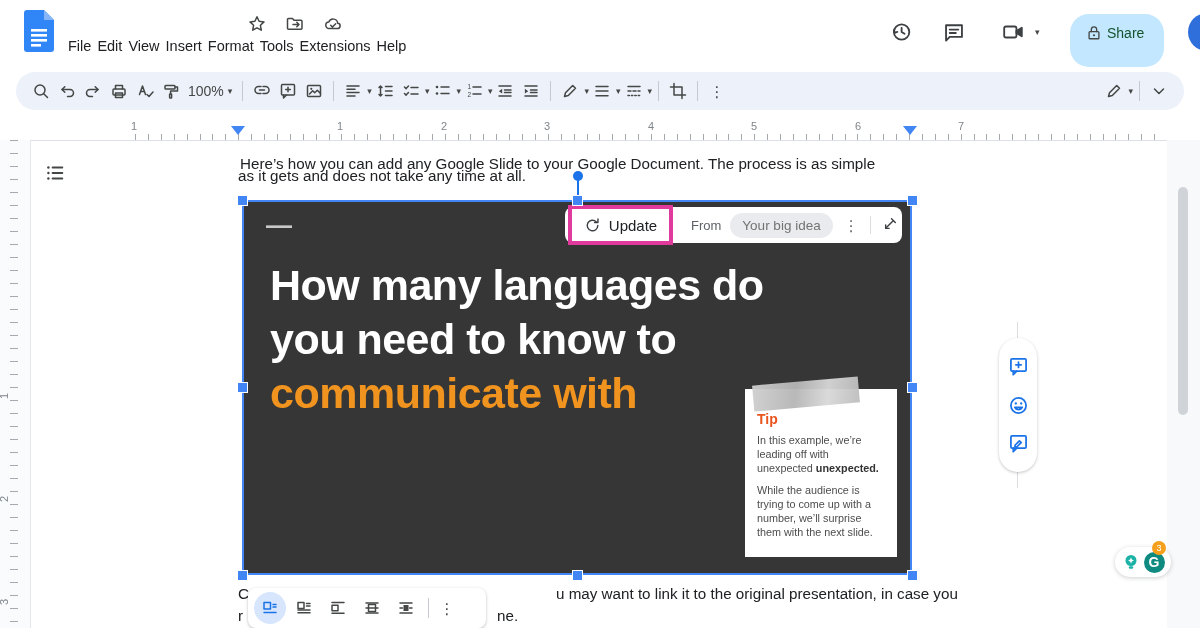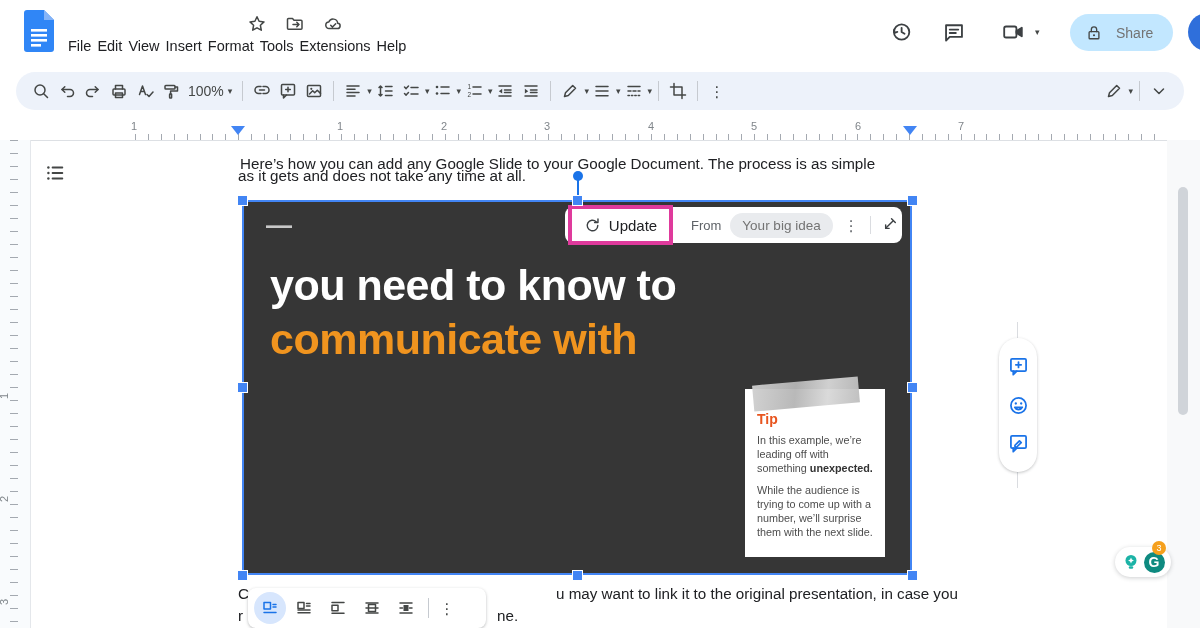--- a/index.html
+++ b/index.html
@@ -16,21 +16,21 @@
   .caret{font-size:9px;color:#444746;line-height:1;margin-left:1px;}
   
   #topbar{left:0;top:0;width:1200px;height:64px;background:#fff;}
   #docs-logo{left:24px;top:10px;width:30px;height:42px;}
   #doc-title{left:66px;top:11px;font-size:18px;color:#1f1f1f;}
   .title-ic{top:13px;width:22px;height:22px;display:flex;align-items:center;justify-content:center;}
   #menubar{left:68px;top:38px;display:flex;gap:6px;font-size:14.5px;color:#202124;}
   #menubar span{cursor:default;}
   .topic{top:20px;width:24px;height:24px;display:flex;align-items:center;justify-content:center;}
   #share-btn{left:1070px;top:14px;height:37px;border-radius:19px;background:#C2E7FF;display:flex;
-             align-items:center;gap:14px;padding:0 20px 0 16px;color:#737373;font-size:14px;font-weight:500;}
+             align-items:center;gap:5px;padding:0 20px 16px 16px;color:#14532d;font-size:14px;font-weight:500;}
   #avatar{left:1188px;top:13px;width:38px;height:38px;border-radius:50%;background:#2f6fdb;}
   
   #toolbar{left:16px;top:72px;width:1168px;height:38px;background:#EDF2FA;border-radius:19px;
            display:flex;align-items:center;padding:0 12px;box-sizing:border-box;}
   .tbtn{height:27px;min-width:26px;display:flex;align-items:center;justify-content:center;border-radius:4px;}
   .tsep{width:1px;height:20px;background:#c6cad0;margin:0 6px;}
   #zoom-ctl{display:flex;align-items:center;gap:3px;font-size:14px;color:#444746;padding:0 4px;}
   .dots{font-size:15px;color:#444746;line-height:1;}
   .spacer{flex:1;}
   
@@ -66,21 +66,21 @@
   #update-pill{left:565px;top:207px;width:337px;height:36px;background:#fff;border-radius:8px;z-index:3;
                display:flex;align-items:center;gap:9px;padding-left:126px;box-sizing:border-box;}
   #from-label{font-size:13px;color:#5f6368;}
   #source-chip{background:#e9ebee;border-radius:13px;height:25px;display:flex;align-items:center;
                padding:0 12px;font-size:13.5px;color:#737373;}
   #pill-div{width:1px;height:18px;background:#dadce0;}
   #pink-box{left:568px;top:205px;width:105px;height:40px;border:4px solid #DF3A9C;background:#fff;
             box-sizing:border-box;z-index:4;display:flex;align-items:center;justify-content:center;gap:8px;}
   #pink-box span{font-size:15px;font-weight:500;color:#202124;}
   
-  #tip-card{left:745px;top:389px;width:140px;height:168px;background:#fff;z-index:2;box-sizing:border-box;
+  #tip-card{left:745px;top:389px;width:152px;height:168px;background:#fff;z-index:2;box-sizing:border-box;
             padding:16px 12px 0 12px;}
   #tape{left:753px;top:381px;width:106px;height:26px;z-index:3;transform:rotate(-5deg);
         background:linear-gradient(100deg,#cfcfcf,#b5b5b5 40%,#d8d8d8 70%,#bdbdbd);opacity:.95;}
   #tip-head{color:#E8551F;font-size:14px;font-weight:700;margin:6px 0 7px 0;}
   .tip-p{font-size:10.8px;line-height:13.8px;color:#4d4d4d;margin:0 0 9px 0;}
   .tip-p b{color:#333;}
   
   .handle{position:absolute;width:9px;height:9px;background:#4285F4;box-shadow:0 0 0 1px #fff;z-index:5;}
   #rot-line{left:577px;top:180px;width:2px;height:18px;background:#1a73e8;z-index:5;}
   #rot-dot{left:573px;top:171px;width:10px;height:10px;border-radius:50%;background:#1a73e8;z-index:5;}
@@ -370,20 +370,21 @@
 <div id="para1" class="abs para">Here’s how you can add any Google Slide to your Google Document. The process is as simple</div>
 <div id="para2" class="abs para">as it gets and does not take any time at all.</div>
 <div id="frag1a" class="abs para">C</div>
 <div id="frag1b" class="abs para">u may want to link it to the original presentation, in case you</div>
 <div id="frag2a" class="abs para">r</div>
 <div id="frag2b" class="abs para">ne.</div>
 
 <div id="slide" class="abs"></div>
 <span id="slide-dash" class="abs">—</span>
 <div id="slide-title" class="abs">
+  <div class="w">How many languages do</div>
   <div class="w">you need to know to</div>
   <div class="o">communicate with</div>
 </div>
 
 <div id="update-pill" class="abs">
   <span id="from-label">From</span>
   <span id="source-chip">Your big idea</span>
   <span class="dots" style="color:#5f6368;padding:0 2px;">⋮</span>
   <div id="pill-div"></div>
   <span style="padding-right:2px;">
@@ -398,21 +399,21 @@
   <svg class="ic dark" viewBox="0 0 18 18" style="width:17px;height:17px;">
       <path d="M14.6 9a5.6 5.6 0 1 1-1.7-4"></path>
       <path d="M14.8 2.2V5.8h-3.6"></path>
     </svg>
   <span>Update</span>
 </div>
 
 <div id="tape" class="abs"></div>
 <div id="tip-card" class="abs">
   <div id="tip-head">Tip</div>
-  <p class="tip-p"><span>In this example, we’re leading off with something </span><b>unexpected.</b></p>
+  <p class="tip-p"><span>In this example, we’re leading off with unexpected </span><b>unexpected.</b></p>
   <p class="tip-p">While the audience is trying to come up with a number, we’ll surprise them with the next slide.</p>
 </div>
 
 <div id="rot-line" class="abs"></div>
 <div id="rot-dot" class="abs"></div>
 <div class="handle" style="left:238px;top:196px;"></div>
 <div class="handle" style="left:573px;top:196px;"></div>
 <div class="handle" style="left:908px;top:196px;"></div>
 <div class="handle" style="left:238px;top:383px;"></div>
 <div class="handle" style="left:908px;top:383px;"></div>

